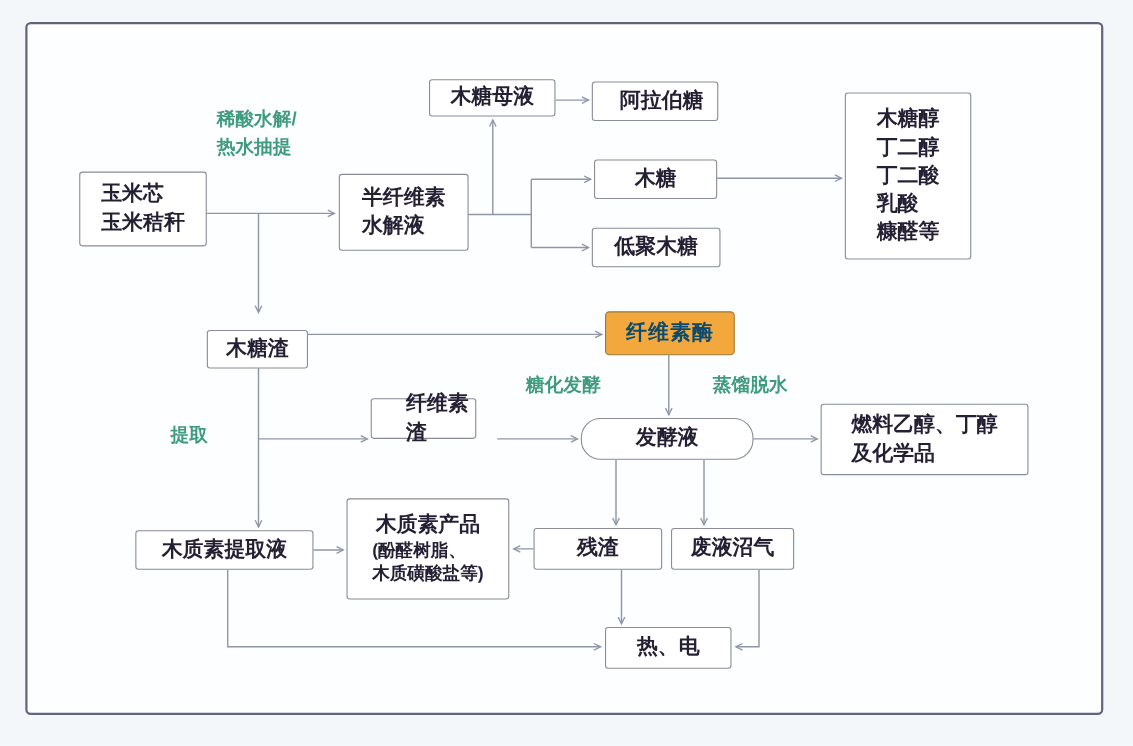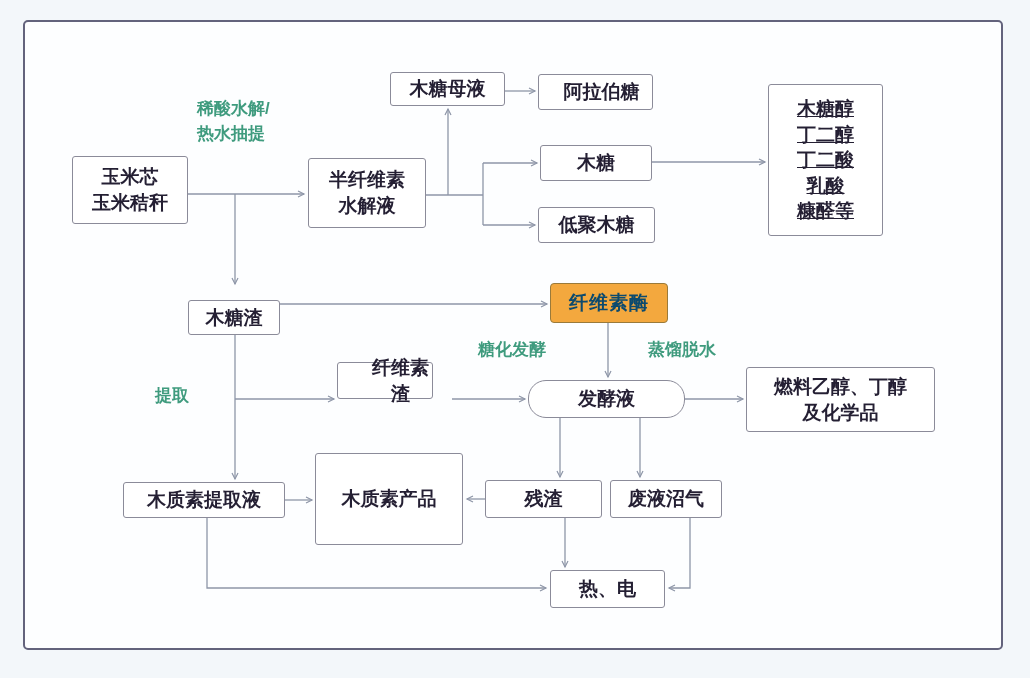--- a/index.html
+++ b/index.html
@@ -38,21 +38,21 @@
     stroke:var(--line);stroke-width:1.2;fill:none;
   }
   .box{
     position:absolute;z-index:2;
     background:#fff;
     border:1.5px solid var(--box-border);
     border-radius:3px;
     color:var(--text);
     display:flex;flex-direction:column;align-items:center;justify-content:center;
     font-size:19px;font-weight:bold;line-height:1.35;
-    white-space:pre-line;text-align:center;
+    white-space:pre-line;text-align:left;
     box-sizing:border-box;
   }
   .box.orange{
     background:var(--orange);
     border-color:var(--orange-border);
     color:#0c4a6e;
     border-radius:4px;
     letter-spacing:1px;
   }
   .box .sub{
@@ -129,41 +129,43 @@
 水解液</div>
 
 <div class="box" style="left:390px;top:72px;width:115px;height:34px;">木糖母液</div>
 
 <div class="box" style="left:538px;top:74px;width:115px;height:36px;padding-left:12px;">阿拉伯糖</div>
 
 <div class="box" style="left:540px;top:145px;width:112px;height:36px;">木糖</div>
 
 <div class="box" style="left:538px;top:207px;width:117px;height:36px;">低聚木糖</div>
 
-<div class="box" style="left:768px;top:84px;width:115px;height:152px;text-decoration:underline;">木糖醇
+<div class="box" style="left:768px;top:84px;width:115px;height:152px;">木糖醇
 丁二醇
 丁二酸
 乳酸
 糠醛等</div>
 
 <div class="box" style="left:188px;top:300px;width:92px;height:35px;">木糖渣</div>
 
 <div class="box orange" style="left:550px;top:283px;width:118px;height:40px;">纤维素酶</div>
 
 <div class="box" style="left:337px;top:362px;width:96px;height:37px;padding-left:31px;">纤维素渣</div>
 
 <div class="box" style="left:528px;top:380px;width:157px;height:38px;border-radius:18px;">发酵液</div>
 
 <div class="box" style="left:746px;top:367px;width:189px;height:65px;">燃料乙醇、丁醇
 及化学品</div>
 
 <div class="box" style="left:123px;top:482px;width:162px;height:36px;">木质素提取液</div>
 
 <div class="box" style="left:315px;top:453px;width:148px;height:92px;">
   <span>木质素产品</span>
+  <span class="sub">(酚醛树脂、
+木质磺酸盐等)</span>
 </div>
 
 <div class="box" style="left:485px;top:480px;width:117px;height:38px;">残渣</div>
 
 <div class="box" style="left:610px;top:480px;width:112px;height:38px;">废液沼气</div>
 
 <div class="box" style="left:550px;top:570px;width:115px;height:38px;">热、电</div>
 
 <div class="flow-label" style="left:197px;top:97px;">稀酸水解/
 热水抽提</div>

